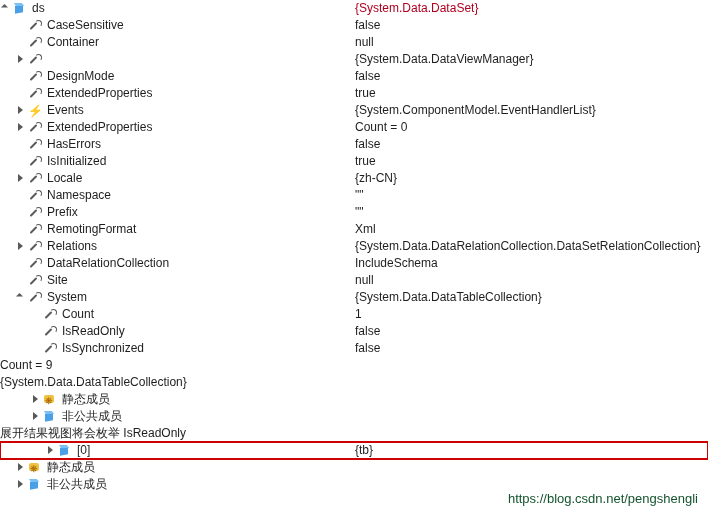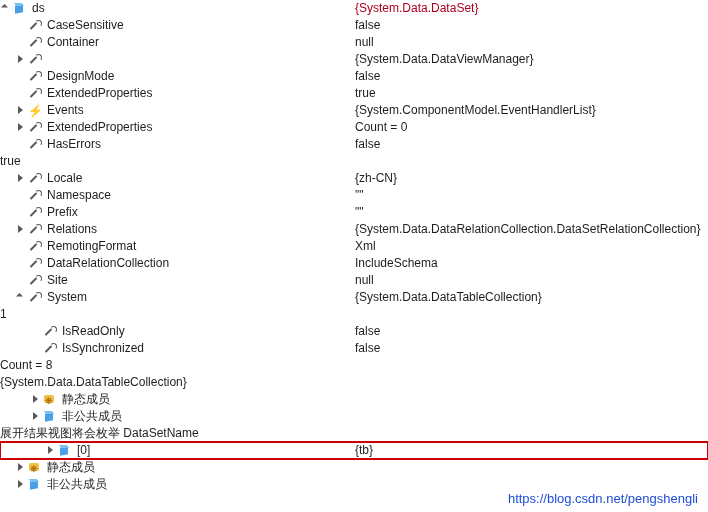--- a/index.html
+++ b/index.html
@@ -26,21 +26,21 @@
   .expander.closed::before {
     content:""; position:absolute; left:3px; top:4px;
     width:0;height:0;border-style:solid;border-width:4px 0 4px 5px;border-color:transparent transparent transparent #595959;
   }
   .expander.none { cursor:default;}
   .ico { display:inline-block; width:16px; height:16px; flex:0 0 16px; position:relative; margin-right:4px;}
   .name-cell { width: 355px; display:flex; align-items:center; overflow:hidden;}
   .val-cell { flex:1; overflow:hidden; }
   .red { color:#b00020; }
   .boxed { outline:2px solid #c00; outline-offset:-1px; }
-  .watermark { position:fixed; right:10px; bottom:6px; color:#1d4ed8; font-size:13px; pointer-events:none;}
+  .watermark { position:fixed; right:10px; bottom:6px; color:#14532d; font-size:13px; pointer-events:none;}
 
   
   .ico-cube { }
   .ico-cube::before{
     content:""; position:absolute; left:3px; top:4px; width:8px; height:8px;
     background:#4aa0e6; transform:skewY(-12deg);
   }
   .ico-cube::after{
     content:""; position:absolute; left:3px; top:2px; width:8px; height:3px;
     background:#7bc0f5; transform:skewX(40deg);
@@ -148,20 +148,26 @@
     <div class="row">
       <div class="name-cell">
         <span class="indent"></span>
         <span class="expander none"></span>
         <span class="ico ico-wrench"></span>
         <span>HasErrors</span>
       </div>
       <div class="val-cell">false</div>
     </div>
     <div class="row">
+      <div class="name-cell">
+        <span class="indent"></span>
+        <span class="expander none"></span>
+        <span class="ico ico-wrench"></span>
+        <span>IsInitialized</span>
+      </div>
       <div class="val-cell">true</div>
     </div>
     <div class="row">
       <div class="name-cell">
         <span class="indent"></span>
         <span class="expander closed"></span>
         <span class="ico ico-wrench"></span>
         <span>Locale</span>
       </div>
       <div class="val-cell">{zh-CN}</div>
@@ -180,40 +186,40 @@
         <span class="indent"></span>
         <span class="expander none"></span>
         <span class="ico ico-wrench"></span>
         <span>Prefix</span>
       </div>
       <div class="val-cell">""</div>
     </div>
     <div class="row">
       <div class="name-cell">
         <span class="indent"></span>
+        <span class="expander none"></span>
+        <span class="ico ico-wrench"></span>
+        <span>RemotingFormat</span>
+      </div>
+      <div class="val-cell">Xml</div>
+    </div>
+    <div class="row">
+      <div class="name-cell">
+        <span class="indent"></span>
         <span class="expander closed"></span>
         <span class="ico ico-wrench"></span>
         <span>Relations</span>
       </div>
       <div class="val-cell">{System.Data.DataRelationCollection.DataSetRelationCollection}</div>
     </div>
     <div class="row">
       <div class="name-cell">
         <span class="indent"></span>
         <span class="expander none"></span>
         <span class="ico ico-wrench"></span>
-        <span>RemotingFormat</span>
-      </div>
-      <div class="val-cell">Xml</div>
-    </div>
-    <div class="row">
-      <div class="name-cell">
-        <span class="indent"></span>
-        <span class="expander none"></span>
-        <span class="ico ico-wrench"></span>
         <span>DataRelationCollection</span>
       </div>
       <div class="val-cell">IncludeSchema</div>
     </div>
     <div class="row">
       <div class="name-cell">
         <span class="indent"></span>
         <span class="expander none"></span>
         <span class="ico ico-wrench"></span>
         <span>Site</span>
@@ -223,20 +229,27 @@
     <div class="row">
       <div class="name-cell">
         <span class="indent"></span>
         <span class="expander open"></span>
         <span class="ico ico-wrench"></span>
         <span>System</span>
       </div>
       <div class="val-cell">{System.Data.DataTableCollection}</div>
     </div>
     <div class="row">
+      <div class="name-cell">
+        <span class="indent"></span>
+        <span class="indent"></span>
+        <span class="expander none"></span>
+        <span class="ico ico-wrench"></span>
+        <span>Count</span>
+      </div>
       <div class="val-cell">1</div>
     </div>
     <div class="row">
       <div class="name-cell">
         <span class="indent"></span>
         <span class="indent"></span>
         <span class="expander none"></span>
         <span class="ico ico-wrench"></span>
         <span>IsReadOnly</span>
       </div>
@@ -246,21 +259,21 @@
       <div class="name-cell">
         <span class="indent"></span>
         <span class="indent"></span>
         <span class="expander none"></span>
         <span class="ico ico-wrench"></span>
         <span>IsSynchronized</span>
       </div>
       <div class="val-cell">false</div>
     </div>
     <div class="row">
-      <div class="val-cell">Count = 8</div>
+      <div class="val-cell">Count = 9</div>
     </div>
     <div class="row">
       <div class="val-cell">{System.Data.DataTableCollection}</div>
     </div>
     <div class="row">
       <div class="name-cell">
         <span class="indent"></span>
         <span class="indent"></span>
         <span class="expander closed"></span>
         <span class="ico ico-static"></span>
@@ -272,21 +285,21 @@
       <div class="name-cell">
         <span class="indent"></span>
         <span class="indent"></span>
         <span class="expander closed"></span>
         <span class="ico ico-cube"></span>
         <span>非公共成员</span>
       </div>
       <div class="val-cell"></div>
     </div>
     <div class="row">
-      <div class="val-cell">展开结果视图将会枚举 DataSetName</div>
+      <div class="val-cell">展开结果视图将会枚举 IsReadOnly</div>
     </div>
     <div class="row boxed">
       <div class="name-cell">
         <span class="indent"></span>
         <span class="indent"></span>
         <span class="indent"></span>
         <span class="expander closed"></span>
         <span class="ico ico-cube"></span>
         <span>[0]</span>
       </div>

